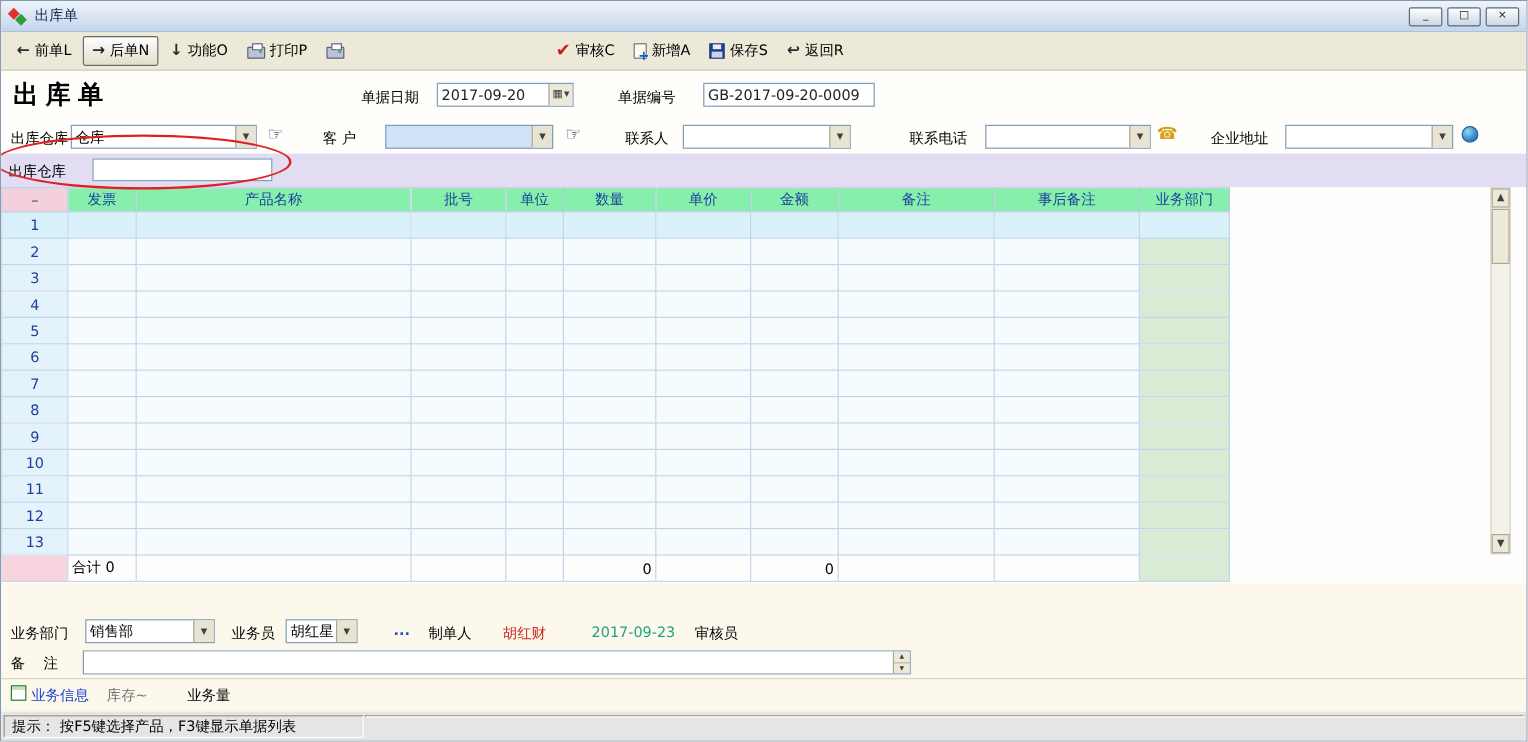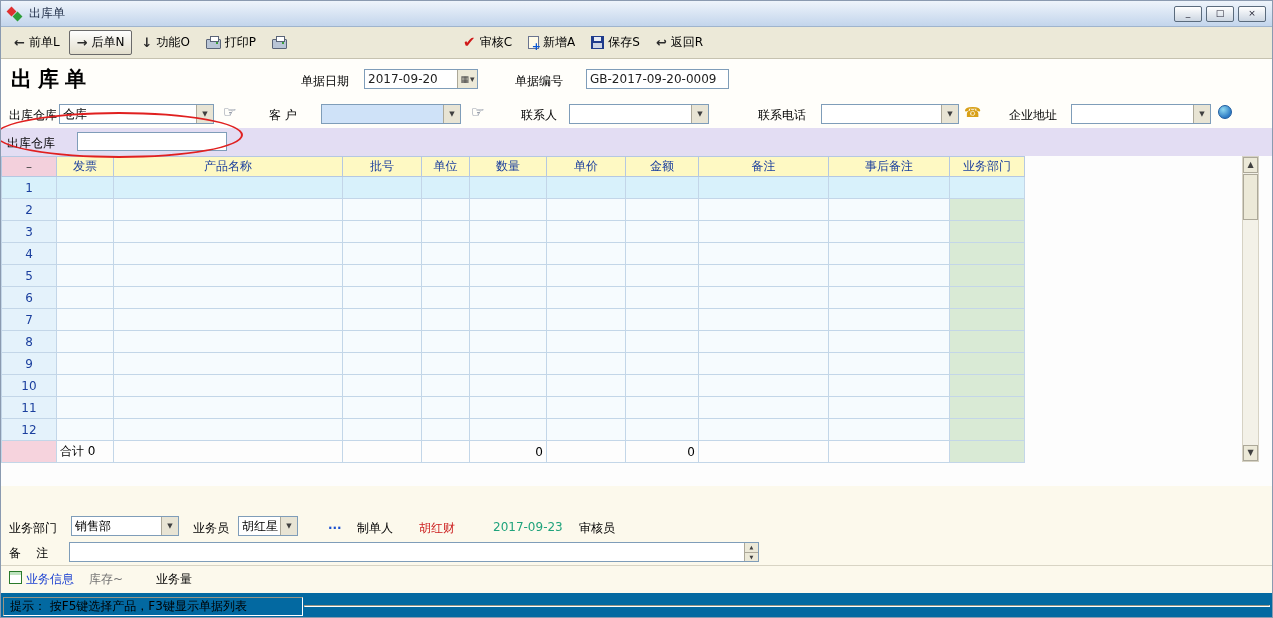--- a/index.html
+++ b/index.html
@@ -50,21 +50,21 @@
   .globe-icon{position:absolute;top:4px;width:14px;height:14px;border-radius:50%;background:radial-gradient(circle at 35% 30%,#8fd8f0,#2e7bc4 70%);border:1px solid #1d5a9e}
 
   
   .po-row{position:absolute;left:0;top:127px;right:0;height:28px;background:#e3ddf3}
   .po-row .lbl{left:6px;top:7px}
   .annotation{position:absolute;left:-6px;top:111px;width:248px;height:46px;border:2px solid #e02020;border-radius:50%;z-index:6}
 
   
   .table-region{position:absolute;left:0;top:155px;right:0;height:330px;background:#fdfdfd}
   table.grid{border-collapse:collapse;table-layout:fixed;width:1023px}
-  .grid th{height:20px;background:#fef9c3;color:#1b3f9e;font-weight:normal;border:1px solid #b5c8e2;font-size:12px;overflow:hidden;white-space:nowrap}
+  .grid th{height:20px;background:#86efac;color:#1b3f9e;font-weight:normal;border:1px solid #b5c8e2;font-size:12px;overflow:hidden;white-space:nowrap}
   .grid th.corner{background:#f3d0dc;color:#444}
   .grid td{height:22px;border:1px solid #c3d6e8;background:#f6fbfe;padding:0 3px;overflow:hidden;white-space:nowrap}
   .grid tr.first td{background:#d8f1fb}
   .grid td.rownum{background:#e4f2fb;color:#1b3f9e;text-align:center;padding:0}
   .grid td.stock{background:#d9ead5}
   .grid td.sel{background:#3c55cc}
   .grid tfoot td{background:#fdfdfd}
   .grid tfoot td.tcorner{background:#f6d3dd}
   .grid td.num{text-align:right}
 
@@ -85,21 +85,21 @@
   .more-btn{position:absolute;color:#1a4fd0;font-weight:bold}
   .remark-wrap{position:absolute;left:68px;top:56px;width:690px;height:20px;border:1px solid #7f9db9;background:#fff;display:flex}
   .remark-wrap input{border:0;outline:0;flex:1;height:100%;padding:0 3px;font:12px "DejaVu Sans","Liberation Sans",sans-serif}
   .spinner{width:14px;display:flex;flex-direction:column;border-left:1px solid #aca899}
   .spin-btn{flex:1;background:#ece9d8;font-size:5px;color:#404040;text-align:center;line-height:8px;border-bottom:1px solid #aca899}
   .spin-btn:last-child{border-bottom:0}
   .biz-row{position:absolute;left:0;top:79px;right:0;height:23px;border-top:1px solid #d8d4c4;padding-top:3px}
   .sheet-icon{position:absolute;left:8px;top:5px;width:13px;height:13px;background:#fff;border:1px solid #2a7a2a;box-shadow:inset 0 3px 0 #bfe3bf}
 
   
-  .statusbar{position:absolute;left:0;top:592px;right:0;height:26px;background:#0369a1;display:flex;align-items:center;padding:3px 2px;gap:1px}
+  .statusbar{position:absolute;left:0;top:592px;right:0;height:26px;background:#e5e5e5;display:flex;align-items:flex-start;padding:3px 2px;gap:1px}
   .sb-panel{border:1px solid;border-color:#9a9684 #ffffff #ffffff #9a9684;display:flex;align-items:center;padding:0 6px;white-space:nowrap}
   .sb-1{width:300px}
   .sb-2{flex:1}
 </style>
 </head>
 <body>
 
 <div class="window">
 
   <div class="titlebar">
@@ -391,20 +391,33 @@
             <td></td>
             <td></td>
             <td></td>
             <td></td>
             <td></td>
             <td></td>
             <td></td>
             <td></td>
             <td class="stock"></td>
           </tr>
+          <tr>
+            <td class="rownum">13</td>
+            <td></td>
+            <td></td>
+            <td></td>
+            <td></td>
+            <td></td>
+            <td></td>
+            <td></td>
+            <td></td>
+            <td></td>
+            <td class="stock"></td>
+          </tr>
         </tbody>
       <tfoot>
           <tr>
             <td class="tcorner"></td>
             <td>合计 0</td>
             <td></td>
             <td></td>
             <td></td>
             <td class="num">0</td>
             <td></td>

